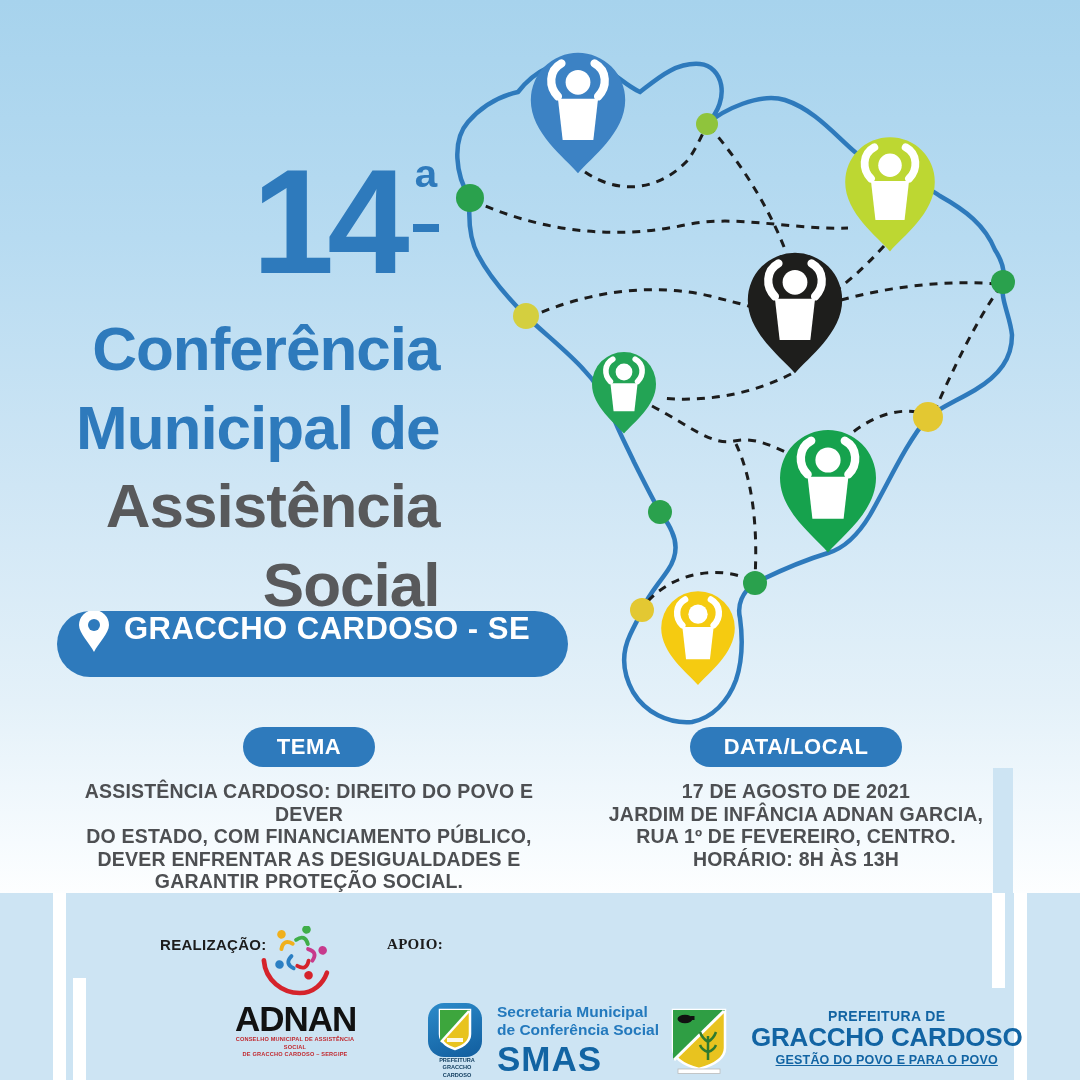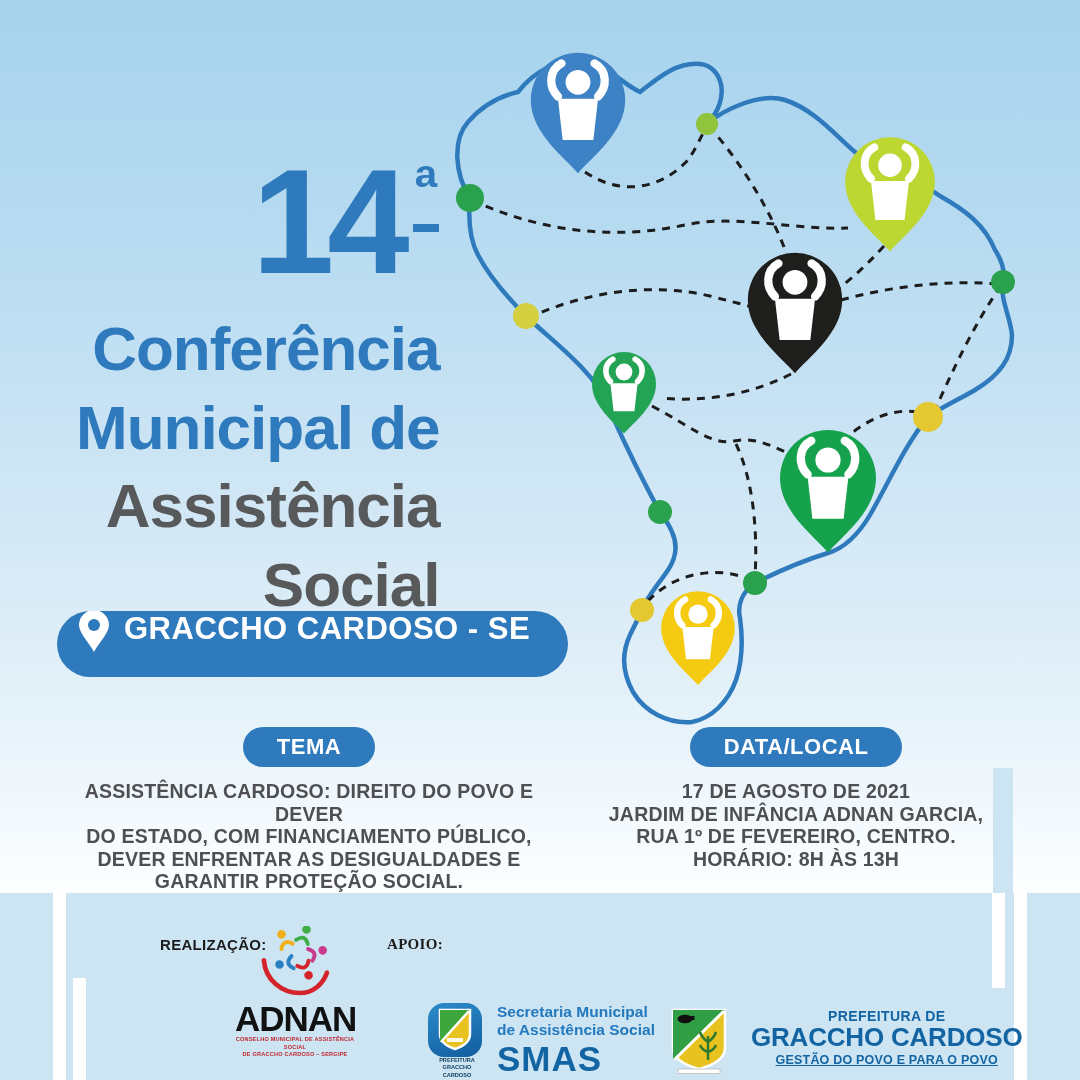--- a/index.html
+++ b/index.html
@@ -224,21 +224,21 @@
           <rect x="9" y="30" width="16" height="4" fill="#fff" opacity="0.9"></rect>
         </svg>
       </div>
       <div class="smas-cap">
           <div>PREFEITURA</div>
           <div>GRACCHO CARDOSO</div>
         </div>
     </div>
     <div>
       <div class="smas-l">Secretaria Municipal</div>
-      <div class="smas-l">de Assistência Social</div>
+      <div class="smas-l">de Conferência Social</div>
       <div class="smas-name">SMAS</div>
     </div>
   </div>
 
   <div class="pref">
     <svg width="58" height="66" viewBox="0 0 58 66">
       <path d="M3,2 H55 V40 Q55,54 29,61 Q3,54 3,40 Z" fill="#e8c31f" stroke="#fff" stroke-width="2.5"></path>
       <path d="M3,2 H55 L3,52 Z" fill="#2f9e44"></path>
       <path d="M54,3 L4,52" stroke="#fff" stroke-width="3"></path>
       <ellipse cx="15" cy="11" rx="7.5" ry="4.2" fill="#111"></ellipse>

